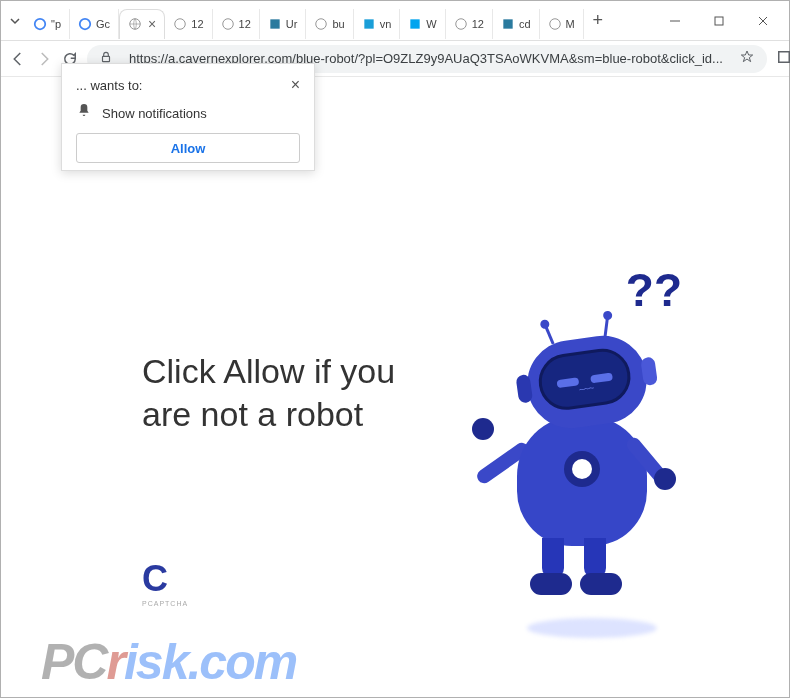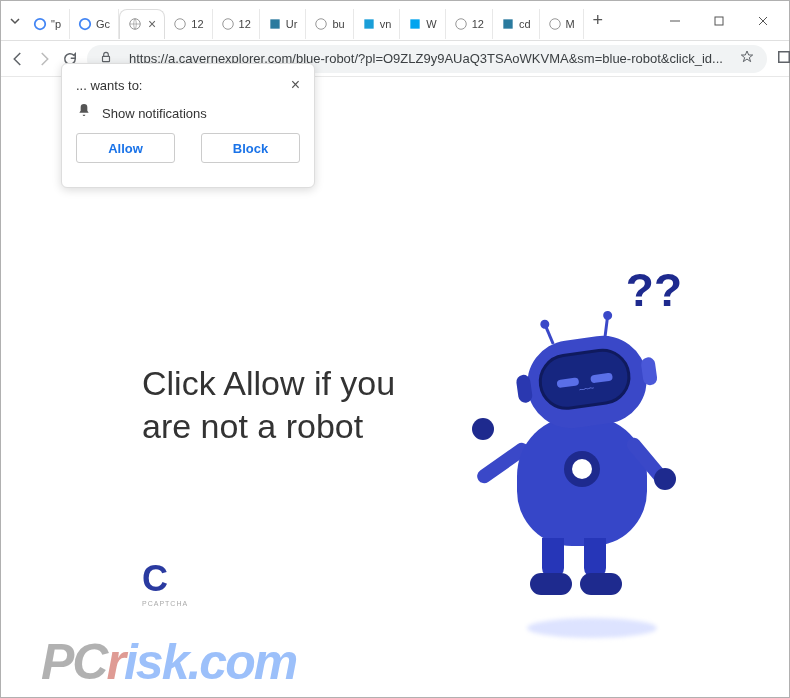--- a/index.html
+++ b/index.html
@@ -24,21 +24,21 @@
     .nav-btn.disabled{color:#bbb}
     .addressbar{flex:1;height:28px;background:#f1f3f4;border-radius:14px;display:flex;align-items:center;padding:0 12px;gap:16px;font-size:13px;color:#3c4043}
     .lock{color:#5f6368}
     .url{flex:1;white-space:nowrap;overflow:hidden;text-overflow:ellipsis}
     .star{color:#5f6368}
     .right-icons{display:flex;align-items:center;gap:10px;color:#5f6368}
     .avatar{width:26px;height:26px;border-radius:50%;background:#1a73e8;display:flex;align-items:center;justify-content:center;color:#fff}
 
     
     .viewport{position:absolute;top:77px;left:1px;right:1px;bottom:1px;background:#fff;overflow:hidden}
-    .hero-text{position:absolute;left:140px;top:284px;font-size:34px;color:#333;font-weight:400;line-height:1.25;max-width:280px}
+    .hero-text{position:absolute;left:140px;top:272px;font-size:34px;color:#333;font-weight:400;line-height:1.25;max-width:280px}
     .logo{position:absolute;left:140px;top:480px}
     .logo-c{font-size:36px;font-weight:900;color:#2a3aa0}
     .logo-sub{font-size:7px;color:#aaa;letter-spacing:1px}
 
     
     .robot{position:absolute;left:440px;top:200px;width:260px;height:350px}
     .qq{position:absolute;right:20px;top:-15px;font-size:46px;font-weight:900;color:#1e2a8e}
     .head{position:absolute;left:85px;top:60px;width:120px;height:88px;background:#3a48c8;border-radius:55px;transform:rotate(-8deg)}
     .visor{position:absolute;left:12px;top:13px;width:92px;height:56px;background:#162680;border-radius:40px;border:3px solid #0f1a5e}
     .eye{position:absolute;width:22px;height:8px;background:#5a6fe8;border-radius:4px;top:22px}
@@ -61,21 +61,21 @@
     .hand.l{left:30px;top:140px}
     .hand.r{right:26px;top:190px}
     .leg{position:absolute;width:22px;height:40px;background:#2636b8;top:260px}
     .leg.l{left:100px;border-radius:0 0 10px 10px}
     .leg.r{left:142px;border-radius:0 0 10px 10px}
     .foot{position:absolute;width:42px;height:22px;background:#1e2a8e;border-radius:20px;top:295px}
     .foot.l{left:88px}.foot.r{left:138px}
     .shadow{position:absolute;left:85px;top:340px;width:130px;height:20px;background:#dde3ff;border-radius:50%;filter:blur(2px)}
 
     
-    .prompt{position:absolute;left:60px;top:62px;width:254px;background:#fff;border:1px solid #ddd;box-shadow:0 2px 10px rgba(0,0,0,.15);border-radius:6px;padding:12px 14px 24px}
+    .prompt{position:absolute;left:60px;top:62px;width:254px;background:#fff;border:1px solid #ddd;box-shadow:0 2px 10px rgba(0,0,0,.15);border-radius:0;padding:12px 14px 7px}
     .prompt-head{display:flex;justify-content:space-between;align-items:center;margin-bottom:8px;font-size:13px;color:#333}
     .prompt-close{font-size:16px;color:#555;cursor:pointer}
     .prompt-body{display:flex;align-items:flex-end;gap:10px;font-size:13px;color:#333;margin-bottom:12px}
     .bell{color:#555}
     .prompt-btns{display:flex;gap:26px}
     .pbtn{flex:1;height:30px;background:#fff;border:1px solid #ccc;border-radius:3px;font-size:13px;font-weight:600;color:#1a73e8;display:flex;align-items:center;justify-content:center;cursor:pointer}
 
     
     .watermark{position:absolute;left:40px;bottom:6px;font-size:50px;font-weight:900;font-style:italic;color:#999;letter-spacing:-2px;opacity:.5}
     .watermark .pc{color:#666}
@@ -267,20 +267,19 @@
       <span class="prompt-close">×</span>
     </div>
     <div class="prompt-body">
       <span class="bell"><svg width="16" height="16" viewBox="0 0 24 24">
             <path d="M12 3a5 5 0 015 5v5l2 3H5l2-3V8a5 5 0 015-5zM10 19a2 2 0 004 0" fill="#555"></path>
           </svg></span>
       <span>Show notifications</span>
     </div>
     <div class="prompt-btns">
       <div class="pbtn">Allow</div>
-      <div class="pbtn">Block</div>
     </div>
   </div>
 
   <div class="watermark">
     <span class="pc">PC</span><span class="r">r</span><span class="rest">isk.com</span>
   </div>
 </div>
 
 </body></html>

